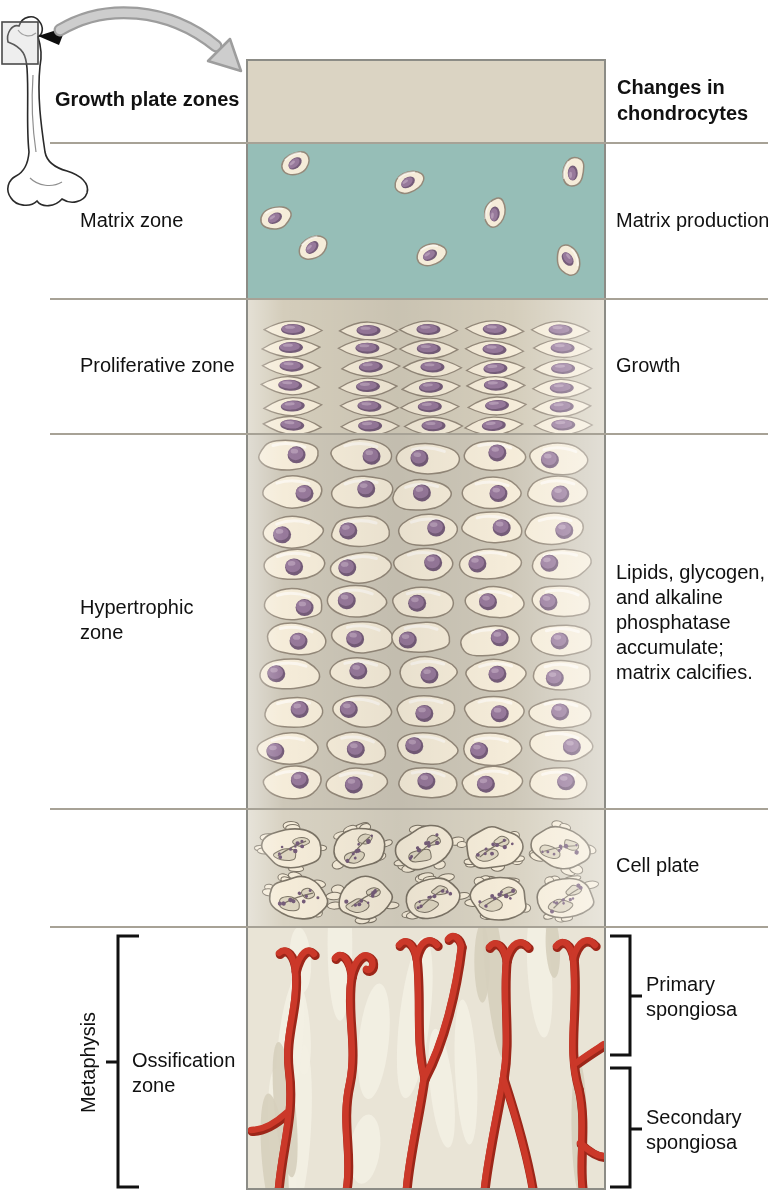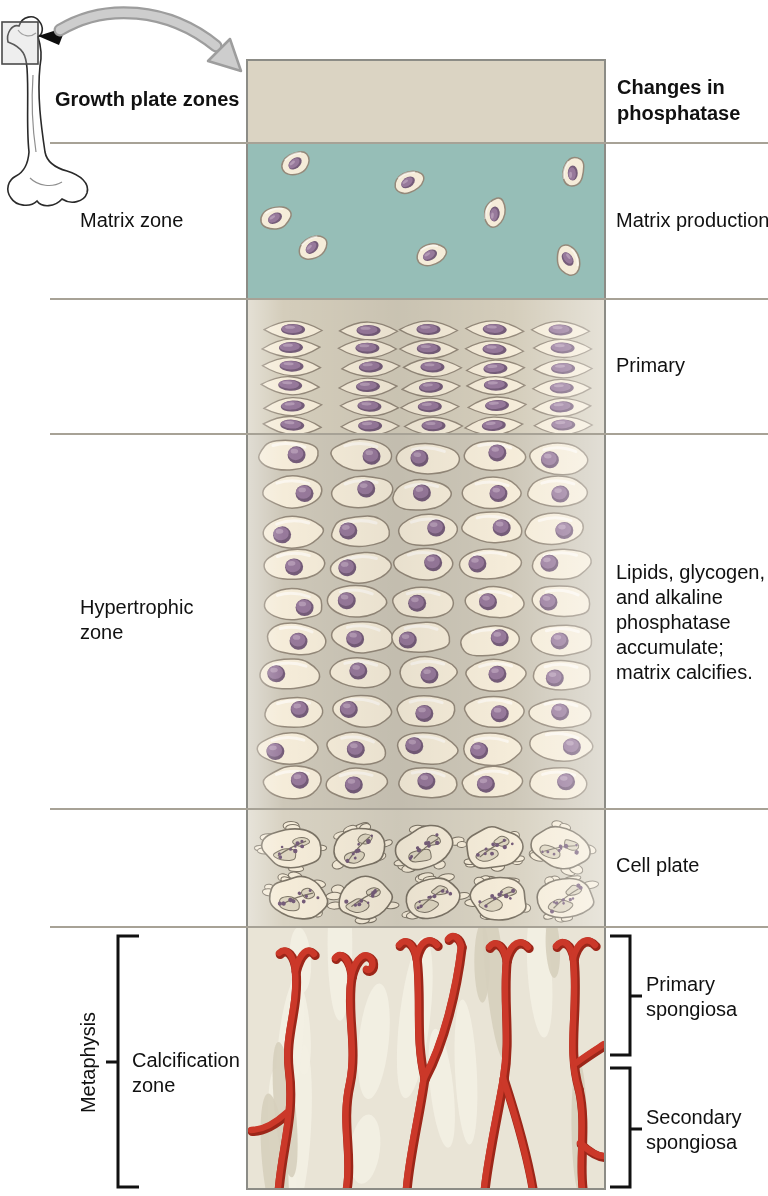--- a/index.html
+++ b/index.html
@@ -20,21 +20,21 @@
   .divider{position:absolute;left:50px;width:718px;height:2px;z-index:3;}
   .overlay{position:absolute;left:0;top:0;z-index:6;pointer-events:none;}
   .lbl,.hdr{z-index:4;}
 </style>
 </head>
 <body>
 
 <div class="page">
 
   <div class="hdr hdr-left">Growth plate zones</div>
-  <div class="hdr hdr-right">Changes in phosphatase</div>
+  <div class="hdr hdr-right">Changes in chondrocytes</div>
 
   <div class="column" id="column" style="border-color: rgb(140, 140, 134);">
       <div class="band" style="height: 83px; background: rgb(219, 212, 195);">
         <svg width="356" height="83" viewBox="0 0 356 83"></svg>
       </div>
       <div class="band" style="height: 156px; background: rgb(150, 190, 183);">
         <svg width="356" height="156" viewBox="0 0 356 156">
           <g transform="translate(48,19) rotate(-25)">
             <path d="M13.5,-3.6Q14.6,0.0 12.9,3.3Q11.3,6.5 7.2,9.1Q3.0,11.8 -2.6,10.8Q-8.3,9.9 -11.7,6.8Q-15.1,3.8 -14.9,0.0Q-14.8,-3.7 -11.4,-6.6Q-8.0,-9.5 -2.7,-9.9Q2.6,-10.3 7.5,-8.7Q12.4,-7.1 13.5,-3.6Z" fill="#f5ecd9" stroke="#94897a" stroke-width="1.5"></path>
             <path d="M-9,-7 Q0,-11 9,-7" stroke="#ffffff" fill="none" stroke-width="2" opacity="0.5"></path>
@@ -1103,26 +1103,27 @@
       </div>
     </div>
 
   <div class="divider" style="top: 142px; background: rgb(167, 162, 150);"></div>
   <div class="divider" style="top: 298px; background: rgb(167, 162, 150);"></div>
   <div class="divider" style="top: 433px; background: rgb(167, 162, 150);"></div>
   <div class="divider" style="top: 808px; background: rgb(167, 162, 150);"></div>
   <div class="divider" style="top: 926px; background: rgb(167, 162, 150);"></div>
 
   <div class="lbl nowrap" style="left:80px;top:208px">Matrix zone</div>
+  <div class="lbl nowrap" style="left:80px;top:353px">Proliferative zone</div>
   <div class="lbl" style="left:80px;top:595px;width:135px">Hypertrophic zone</div>
-  <div class="lbl" style="left:132px;top:1048px;width:118px">Calcification zone</div>
+  <div class="lbl" style="left:132px;top:1048px;width:118px">Ossification zone</div>
   <div class="lbl vert" style="left:-12px;top:1050px;width:200px">Metaphysis</div>
 
   <div class="lbl nowrap" style="left:616px;top:208px">Matrix production</div>
-  <div class="lbl nowrap" style="left:616px;top:353px">Primary</div>
+  <div class="lbl nowrap" style="left:616px;top:353px">Growth</div>
   <div class="lbl" style="left:616px;top:560px;width:158px">Lipids, glycogen, and alkaline phosphatase accumulate; matrix calcifies.</div>
   <div class="lbl nowrap" style="left:616px;top:853px">Cell plate</div>
   <div class="lbl" style="left:646px;top:972px;width:115px">Primary spongiosa</div>
   <div class="lbl" style="left:646px;top:1105px;width:125px">Secondary spongiosa</div>
 
   <svg class="overlay" width="768" height="1196" viewBox="0 0 768 1196">
 
     <g>
       <path d="M8,42 C6,33 12,24 19,26 C22,16 34,14 39,21 C44,27 43,34 38,37
                C41,46 42,56 40,66 C37,95 41,125 45,152 C47,163 56,168 67,171

